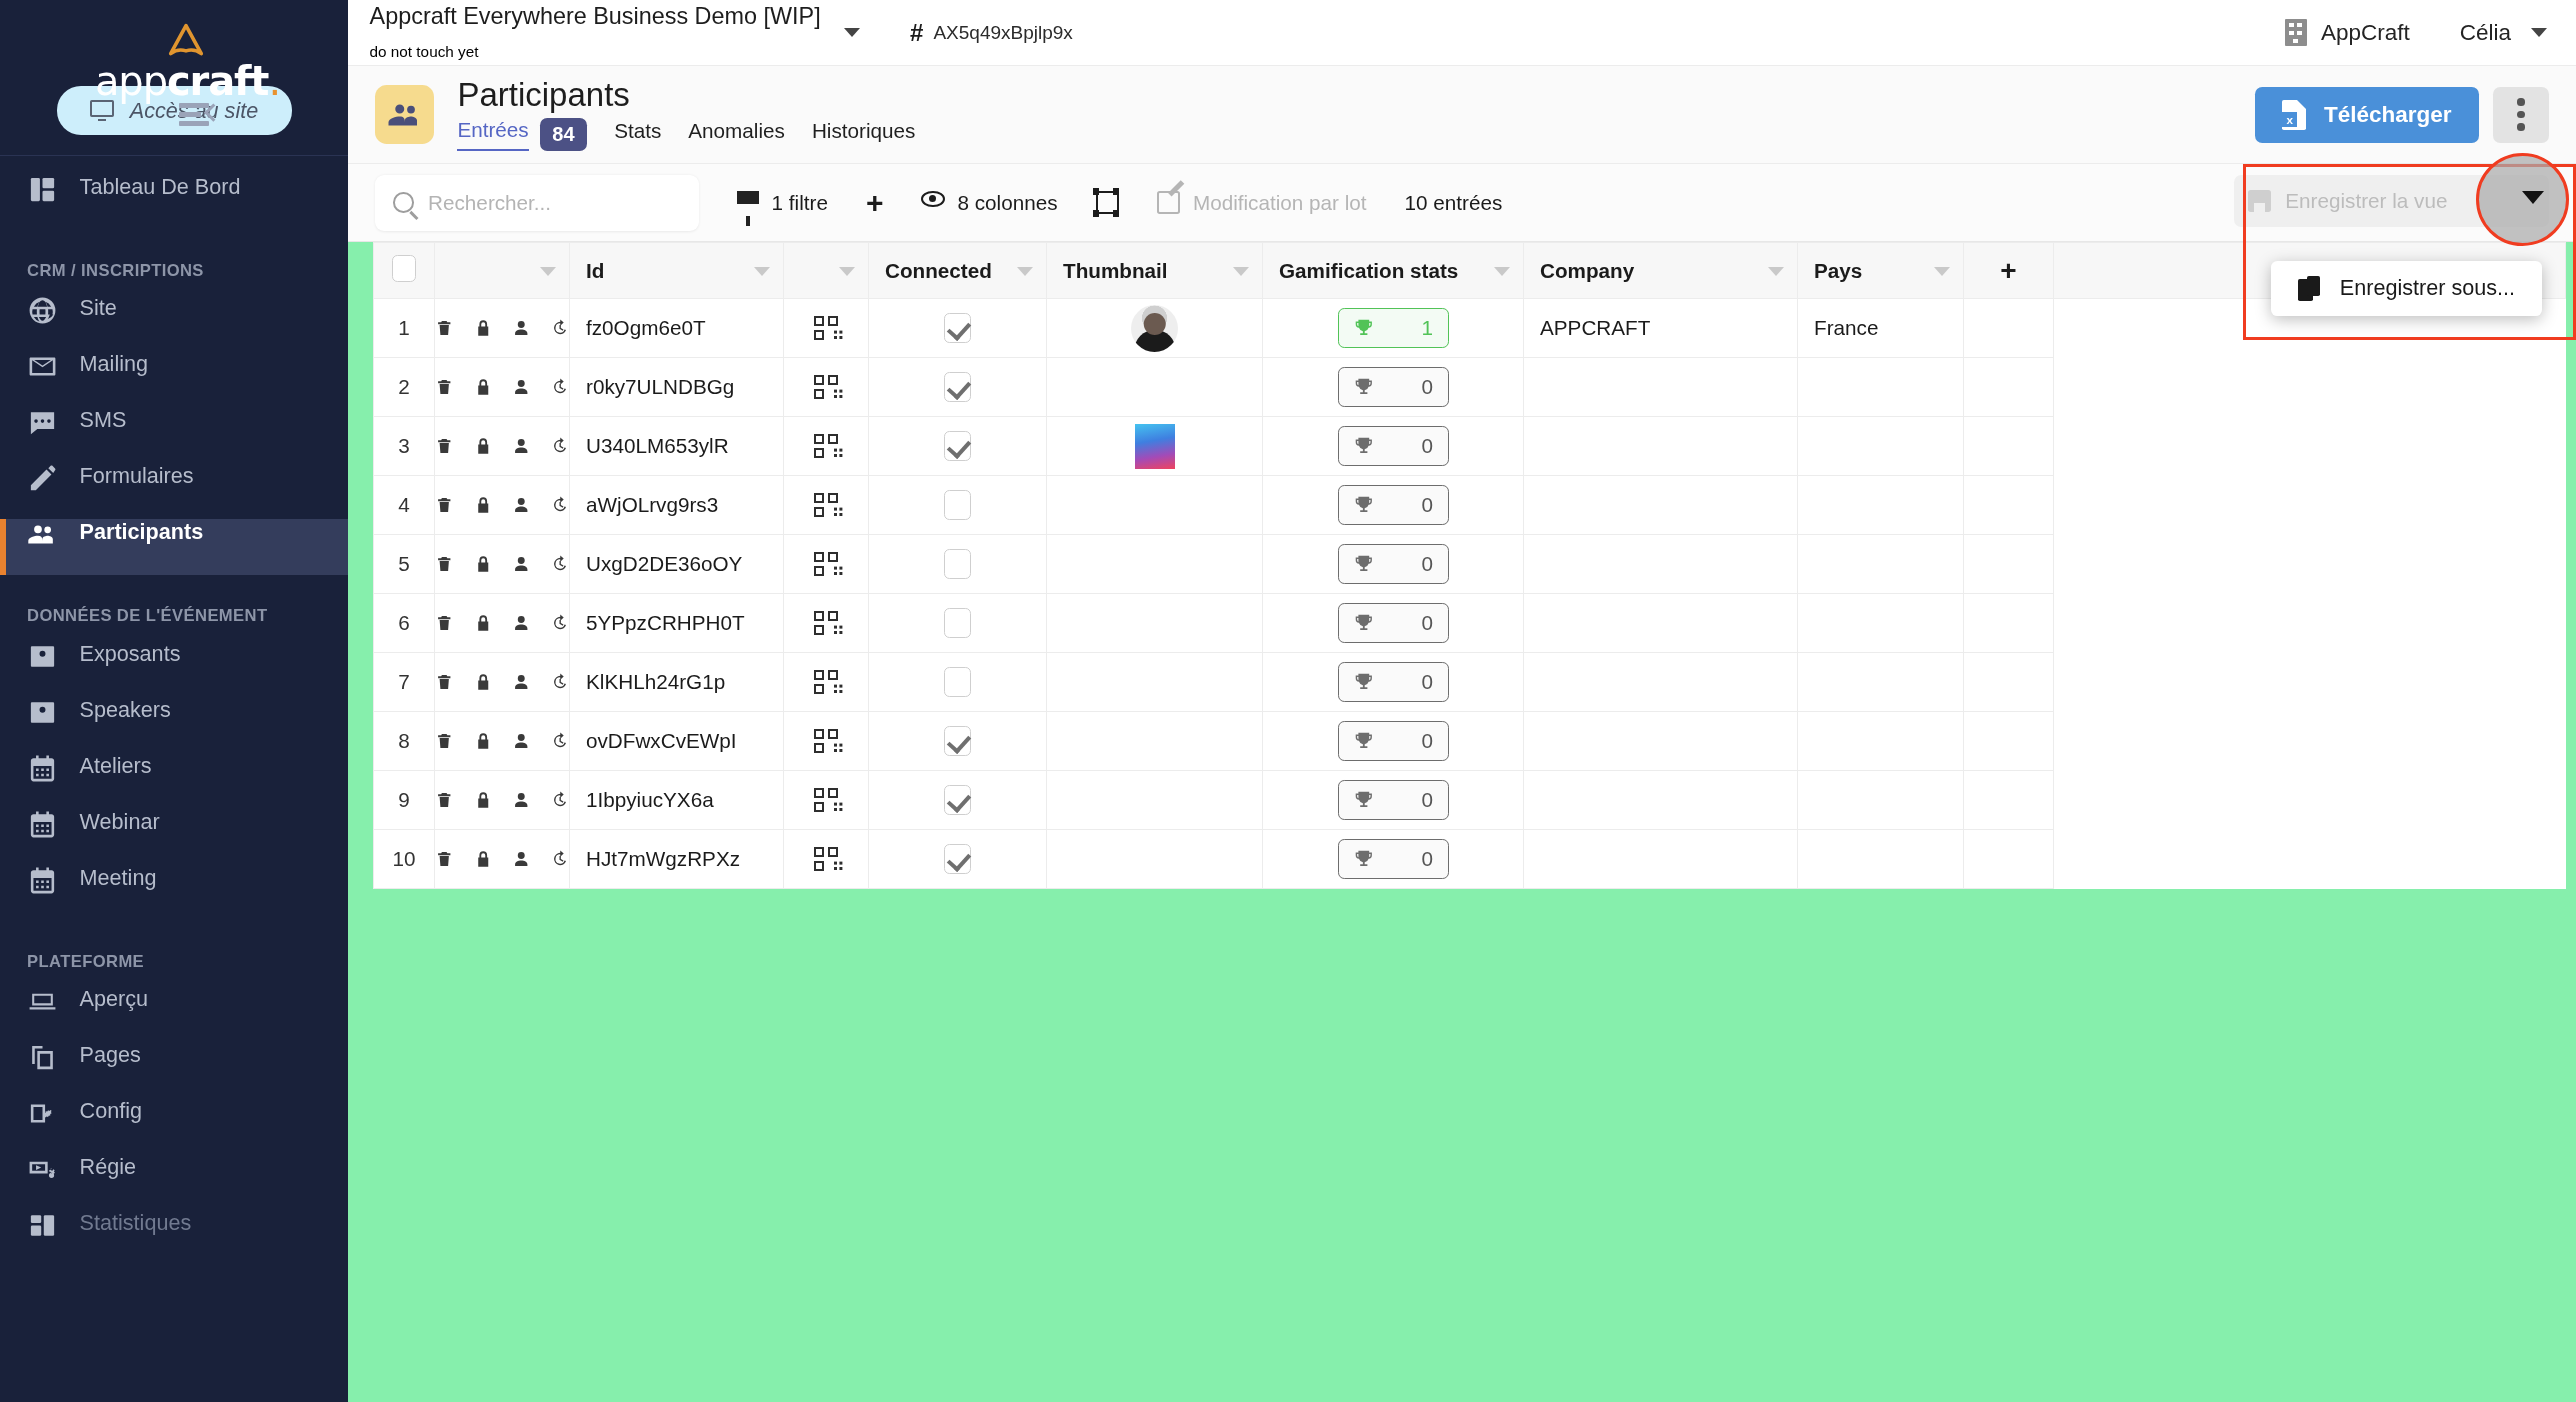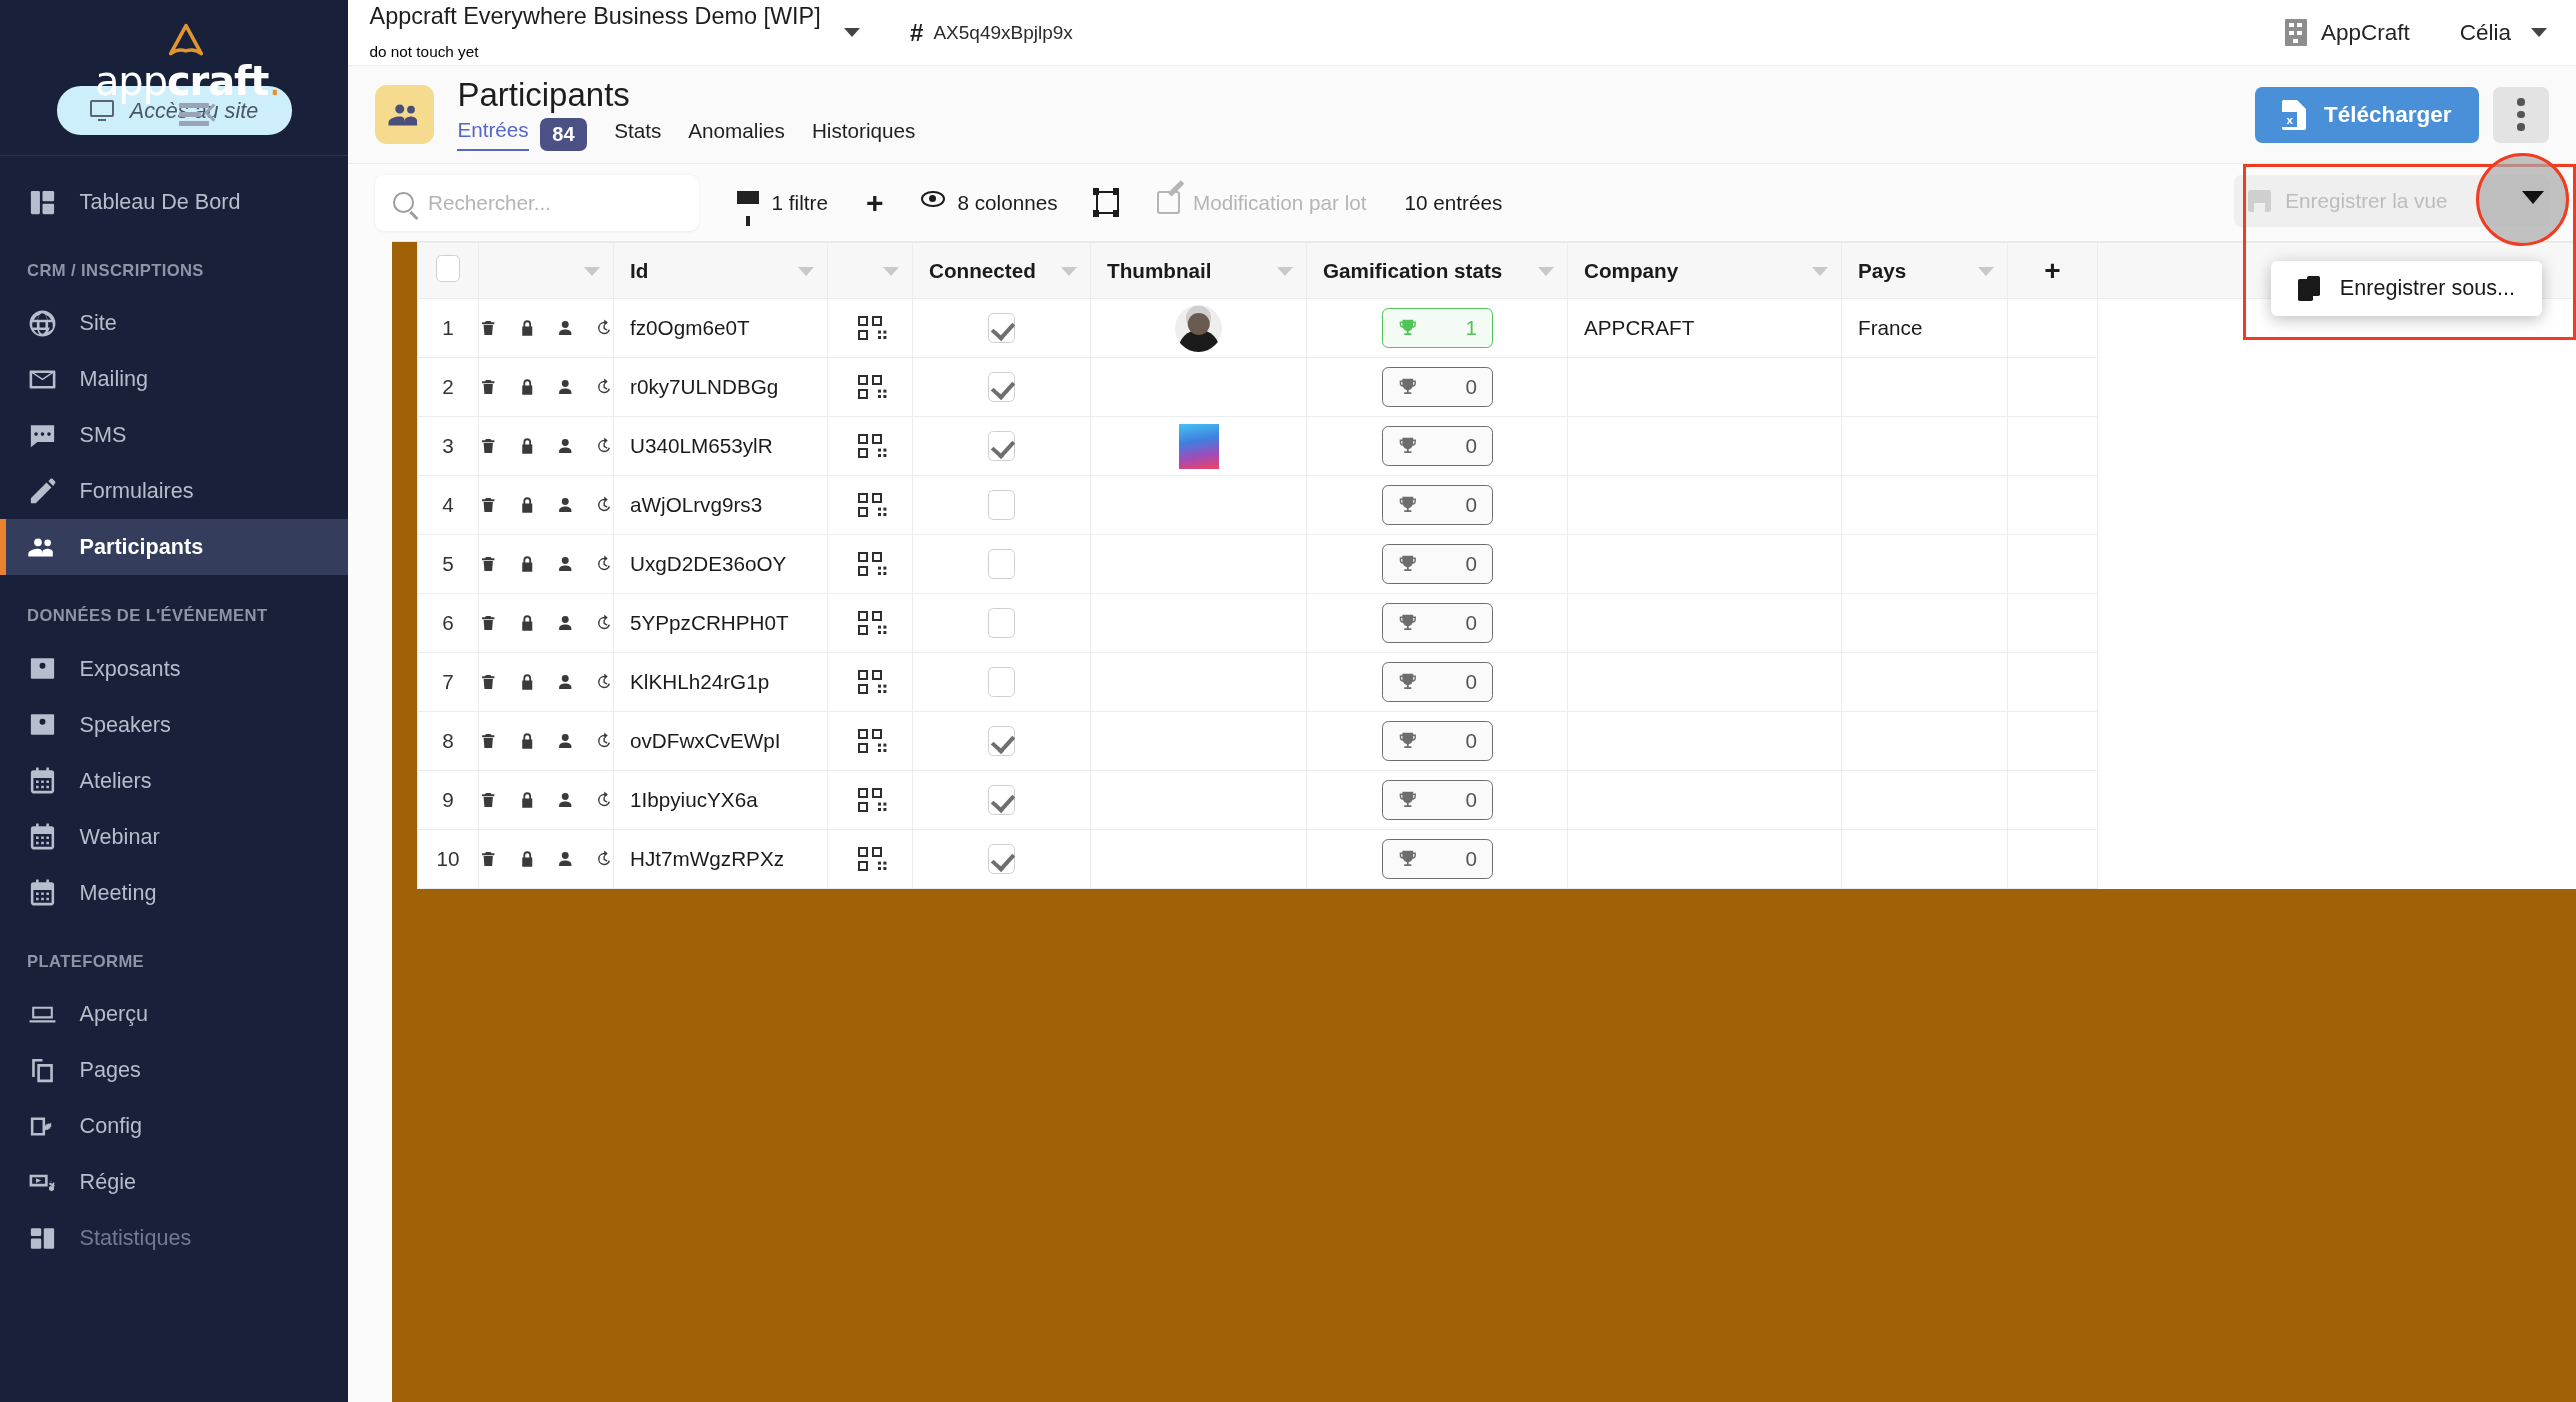--- a/index.html
+++ b/index.html
@@ -44,21 +44,21 @@
   .monitor { width: 24px; height: 21.6px; position: relative; }
   .monitor span {
     position: absolute; left: 0; top: 0; width: 24px; height: 17px;
     border: 2.2px solid #5a6474; border-radius: 1.8px;
   }
   .monitor em {
     position: absolute; left: 8px; bottom: 0; width: 8px; height: 2.7px; background: #5a6474;
   }
   .sb-list { padding-top: 18px; }
   .sb-item {
-    display: flex; align-items: center; height: 56px; padding-left: 27px;
+    display: flex; align-items: flex-start; height: 56px; padding-left: 27px;
     color: #b6bdcc; font-size: 21.6px; cursor: pointer; position: relative;
   }
   .sb-item.active { background: #343d5c; color: #fff; font-weight: 600; }
   .sb-item.active::before {
     content: ""; position: absolute; left: 0; top: 0; bottom: 0; width: 6.3px; background: #e8822f;
   }
   .sb-item.dim { color: #6f7siz; }
   .sb-item.dim { color: #717a90; }
   .sb-ico { width: 31px; height: 31px; margin-right: 21.6px; flex: 0 0 31px; position: relative; color: #b6bdcc; }
   .sb-item.active .sb-ico { color: #fff; }
@@ -206,21 +206,21 @@
     position: absolute; right: 34px; top: 97px; background: #fff; border-radius: 6.3px;
     box-shadow: 0 3.6px 16px rgba(0,0,0,.26); padding: 14.4px 27px; display: flex;
     align-items: center; gap: 20px; font-size: 21.6px; color: #1a1a1a; z-index: 7; cursor: pointer;
     white-space: nowrap;
   }
   .copy-ico { width: 21.6px; height: 25px; position: relative; flex: 0 0 21.6px; }
   .copy-ico span { position: absolute; left: 0; top: 3.6px; width: 14.4px; height: 21.6px; background: #1a1a1a; border-radius: 1.8px; }
   .copy-ico em { position: absolute; right: 0; top: 0; width: 12.6px; height: 20px; background: #1a1a1a; border-radius: 1.8px; }
 
   
-  .table-area { flex: 1; background: #a16207; border-top: 0.9px solid #e7e7e7; overflow: hidden; padding-left: 25px; margin-left: 44px; }
+  .table-area { flex: 1; background: #86efac; border-top: 0.9px solid #e7e7e7; overflow: hidden; padding-left: 25px; }
   table { border-collapse: collapse; width: 2193px; table-layout: fixed; }
   thead th {
     background: #f7f7f7; border: 0.9px solid #ececec; height: 56px; font-size: 20.7px;
     font-weight: 700; color: #1b1b1b; text-align: left; padding: 0 16px; position: relative;
   }
   th .th-caret {
     position: absolute; right: 12.6px; top: 50%; margin-top: -3.6px; width: 0; height: 0;
     border-left: 8px solid transparent; border-right: 8px solid transparent;
     border-top: 9px solid #c9c9c9; cursor: pointer;
   }

